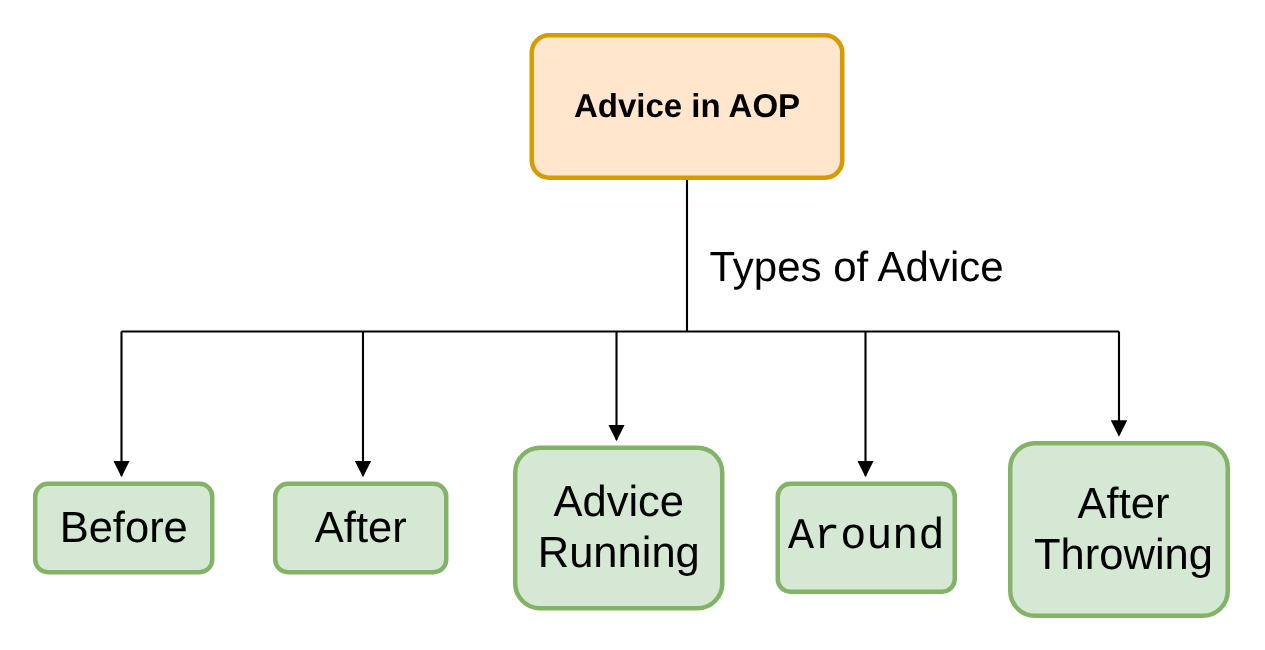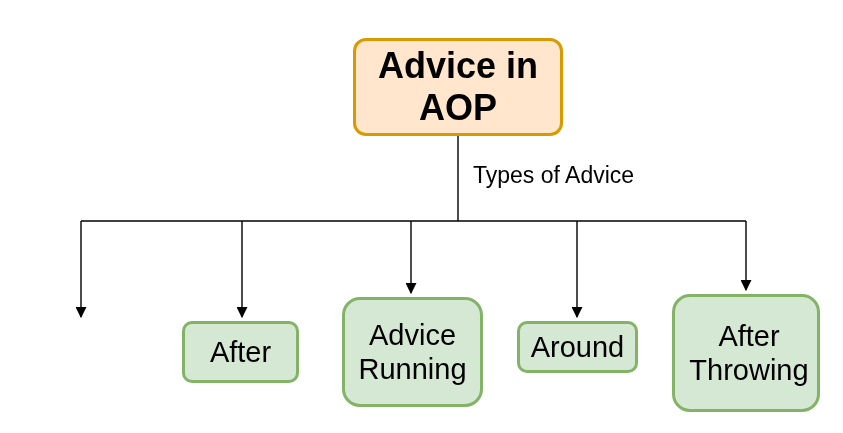--- a/index.html
+++ b/index.html
@@ -33,48 +33,48 @@
     box-sizing: border-box;
     display: flex;
     align-items: center;
     justify-content: center;
     text-align: center;
     color: var(--text, #000000);
     line-height: 1.18;
   }
   .node-root {
     left: 353px;
-    top: 38px;
+    top: 22px;
     width: 210px;
     height: 98px;
     background: var(--root-fill, #FFE6CC);
     border: 3px solid var(--root-border, #D79B00);
     border-radius: 13px;
-    font-size: 36px;
+    font-size: 22px;
     font-weight: bold;
     padding: 0 18px;
   }
   .node-child {
     background: var(--child-fill, #D5E8D4);
     border: 3px solid var(--child-border, #82B366);
     border-radius: 10px;
     font-size: 29px;
     font-weight: normal;
     padding: 0 6px;
   }
   .node-before   { left: 22px;  top: 321px; width: 121px; height: 62px; }
   .node-after    { left: 182px; top: 321px; width: 117px; height: 62px; }
   .node-after-running  { left: 342px; top: 297px; width: 141px; height: 110px; border-radius: 18px; }
-  .node-around   { left: 517px; top: 321px; width: 121px; height: 52px; }
+  .node-around   { left: 517px; top: 321px; width: 121px; height: 75px; font-family: Liberation Mono, monospace; }
   .node-after-throwing { left: 672px; top: 294px; width: 148px; height: 118px; border-radius: 18px; padding-left: 12px; }
   .edge-label {
     position: absolute;
     left: 473px;
     top: 162px;
-    font-size: 23px;
+    font-size: 28px;
     color: var(--text, #000000);
     white-space: nowrap;
   }
 </style>
 </head>
 <body>
 
 <div class="stage">
 
   <svg class="connectors" viewBox="0 0 843 433" xmlns="http://www.w3.org/2000/svg">
@@ -92,20 +92,21 @@
     <line x1="242" y1="221" x2="242" y2="317" marker-end="url(#arrowhead)"></line>
     <line x1="411" y1="221" x2="411" y2="293" marker-end="url(#arrowhead)"></line>
     <line x1="577" y1="221" x2="577" y2="317" marker-end="url(#arrowhead)"></line>
     <line x1="746" y1="221" x2="746" y2="290" marker-end="url(#arrowhead)"></line>
   </svg>
 
   <div class="edge-label">Types of Advice</div>
 
   <div class="node node-root">Advice in AOP</div>
 
+  <div class="node node-child node-before">Before</div>
 
   <div class="node node-child node-after">After</div>
 
   <div class="node node-child node-after-running">Advice Running</div>
 
   <div class="node node-child node-around">Around</div>
 
   <div class="node node-child node-after-throwing">After Throwing</div>
 
 </div>

